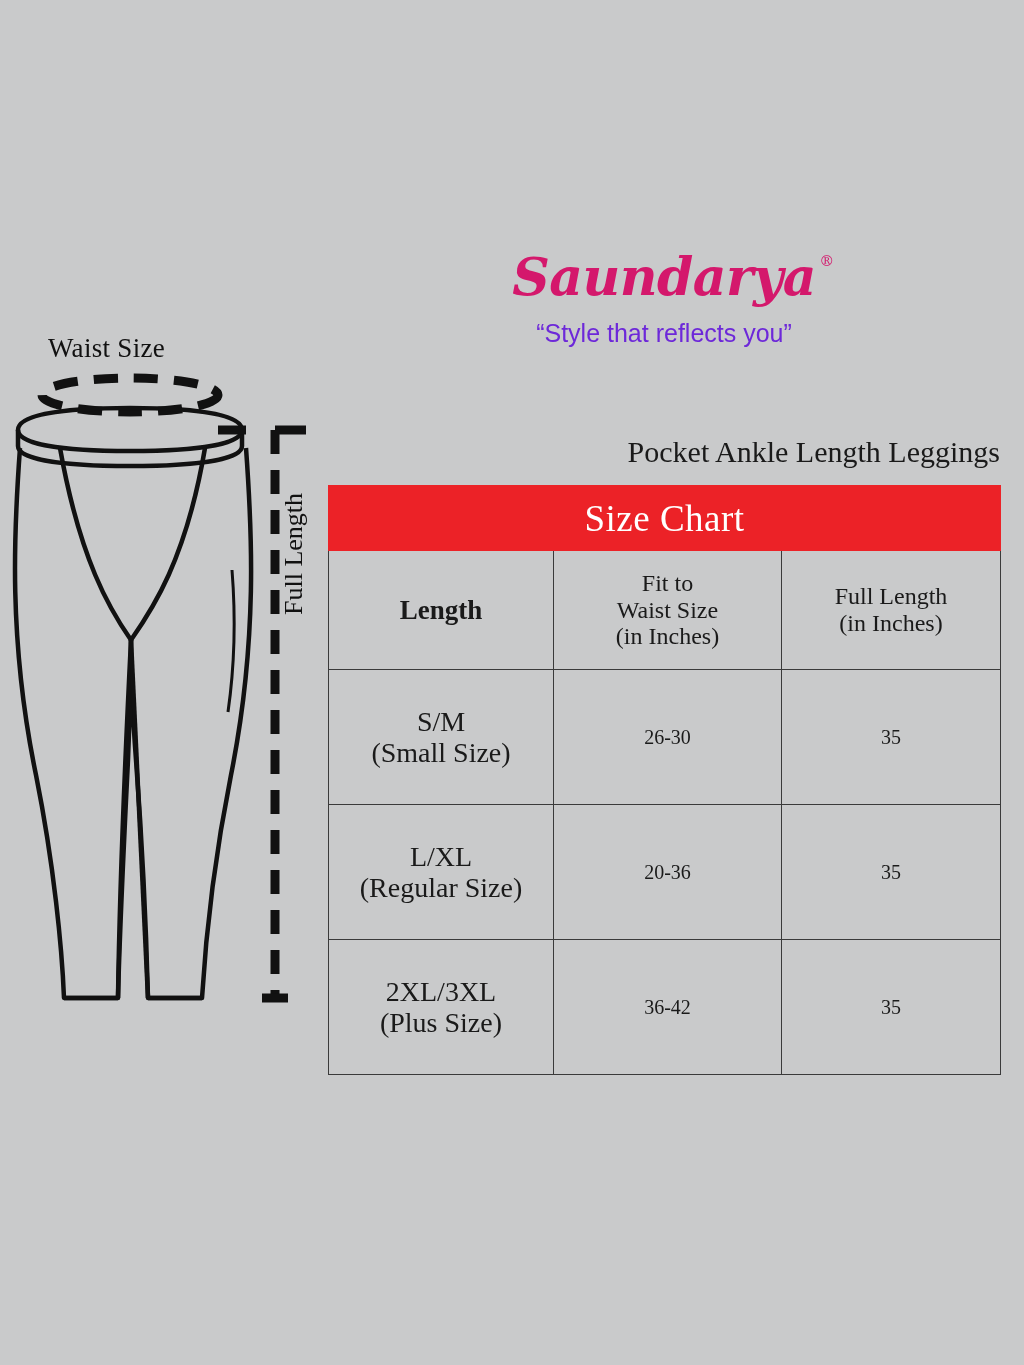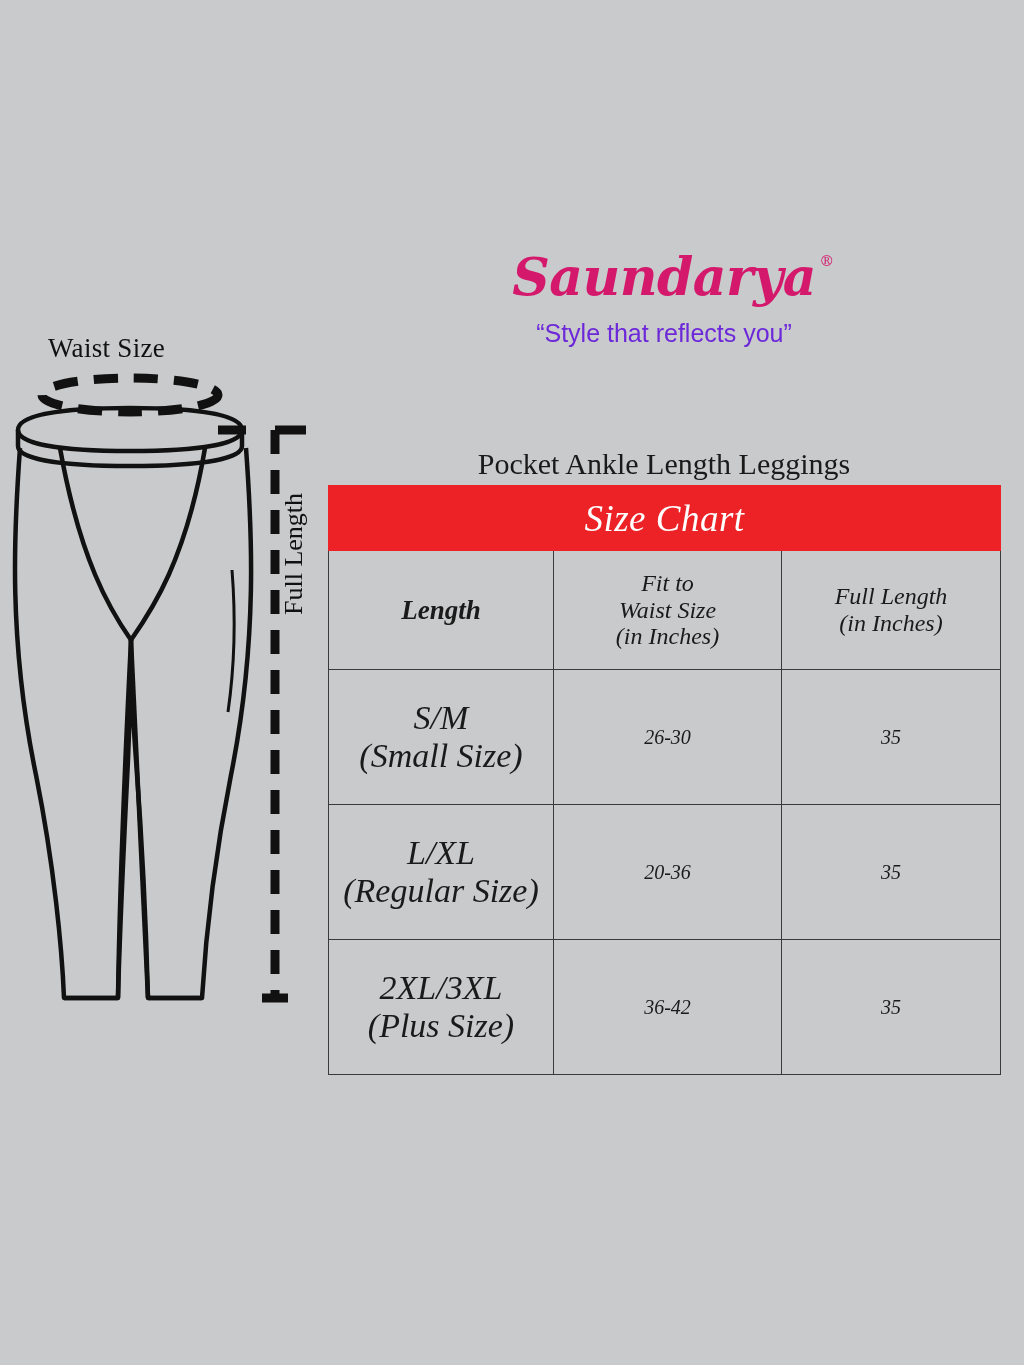--- a/index.html
+++ b/index.html
@@ -73,42 +73,41 @@
     margin-top: 12px;
     font-size: 25px;
     color: #6d28d9;
     font-family: "Liberation Sans", sans-serif;
   }
 
   
   #product-title {
     position: absolute;
     left: 328px;
-    top: 447px;
+    top: 435px;
     width: 672px;
-    text-align: center;
+    text-align: right;
     font-size: 30px;
     color: #1a1a1a;
   }
 
   
   #size-chart {
     position: absolute;
     left: 328px;
     top: 485px;
     width: 672px;
     border-collapse: collapse;
     table-layout: fixed;
   }
   #size-chart td {
     border: 1px solid #3a3a3a;
     text-align: center;
     vertical-align: middle;
     color: #1a1a1a;
-    font-style: italic;
   }
   .chart-title-cell {
     background: #ec2227;
     color: #ffffff !important;
     font-size: 37px;
     height: 62px;
     border: 1px solid #ec2227 !important;
     letter-spacing: 0.5px;
   }
   .head-cell {
@@ -117,21 +116,21 @@
     height: 110px;
     padding: 4px 6px;
   }
   .head-cell.red {
     color: #ee2b24;
     font-weight: bold;
     font-size: 27px;
   }
   .size-cell {
     color: #ee2b24;
-    font-size: 34px;
+    font-size: 28px;
     line-height: 1.12;
     padding: 8px 4px;
   }
   .val-cell {
     font-size: 20px;
   }
   .body-row td { height: 118px; }
 
   .col-a { width: 225px; }
   .col-b { width: 228px; }

